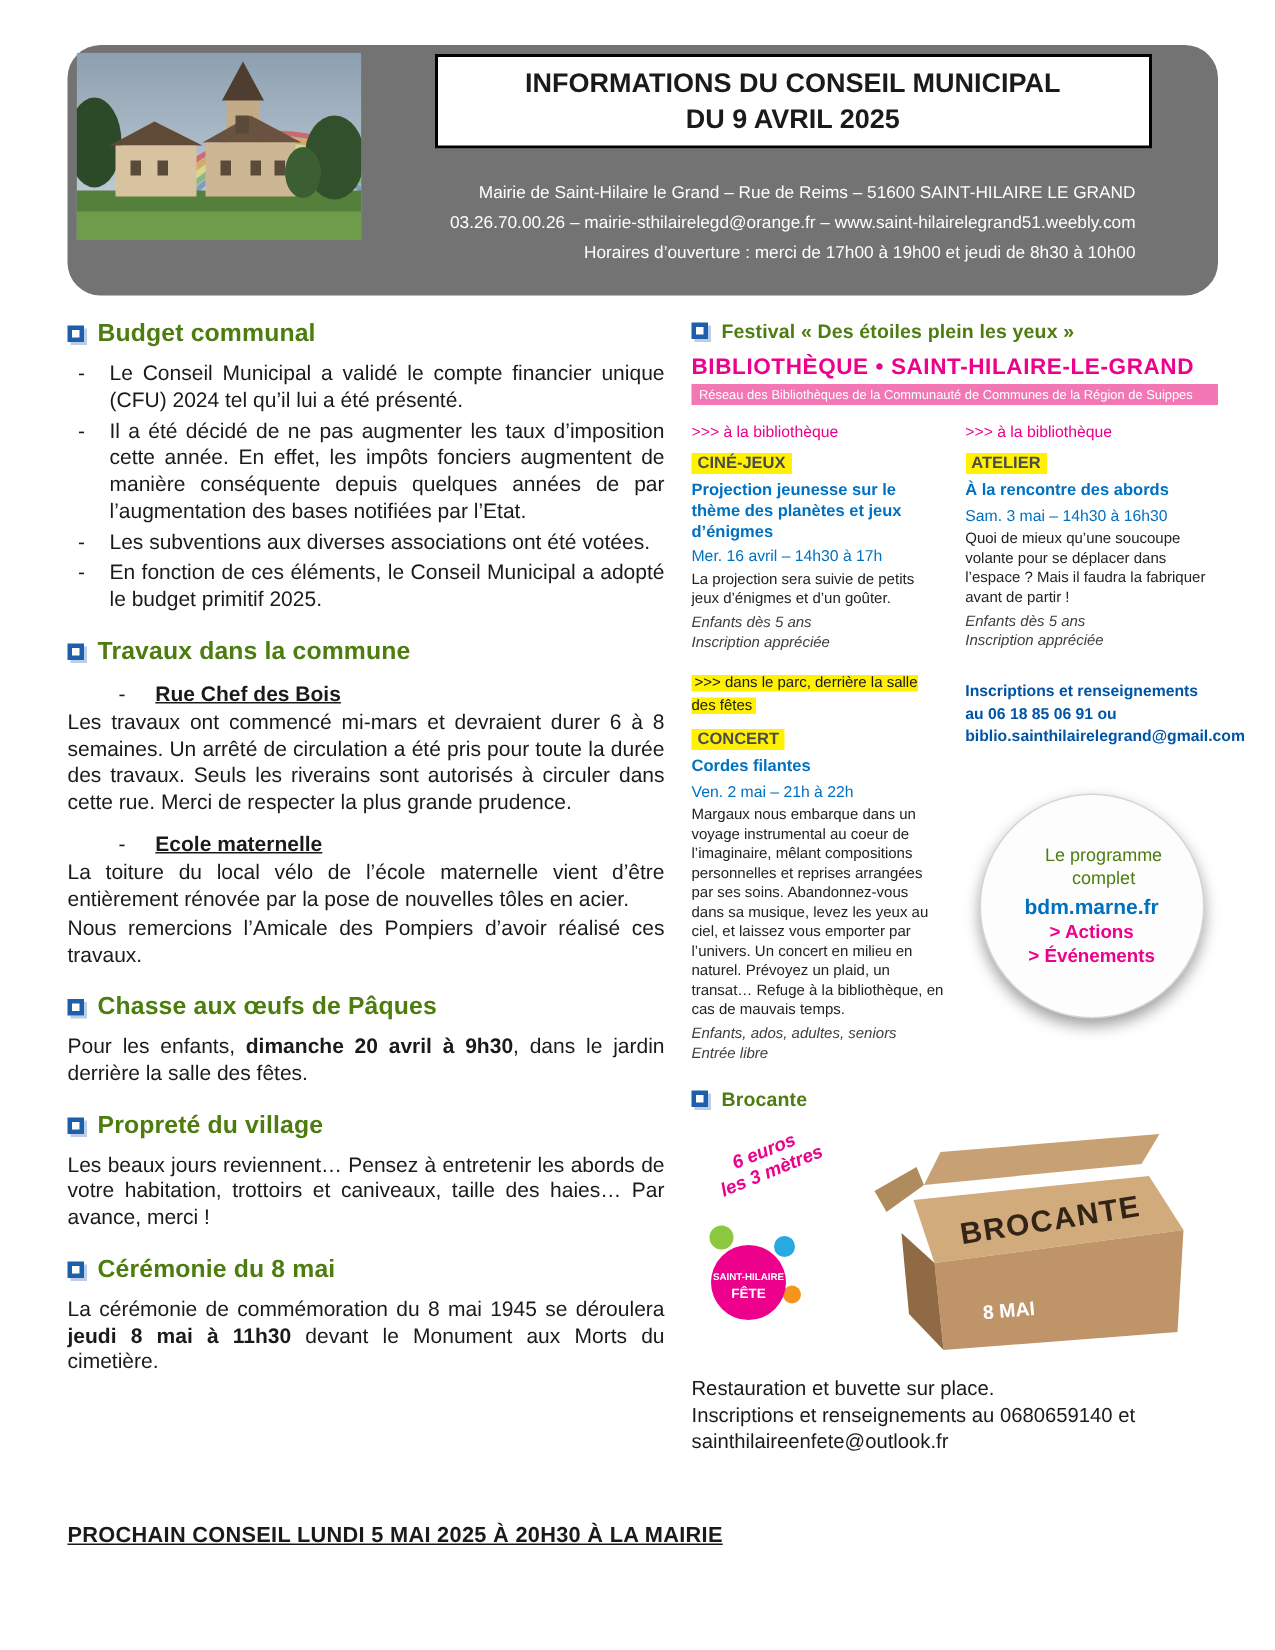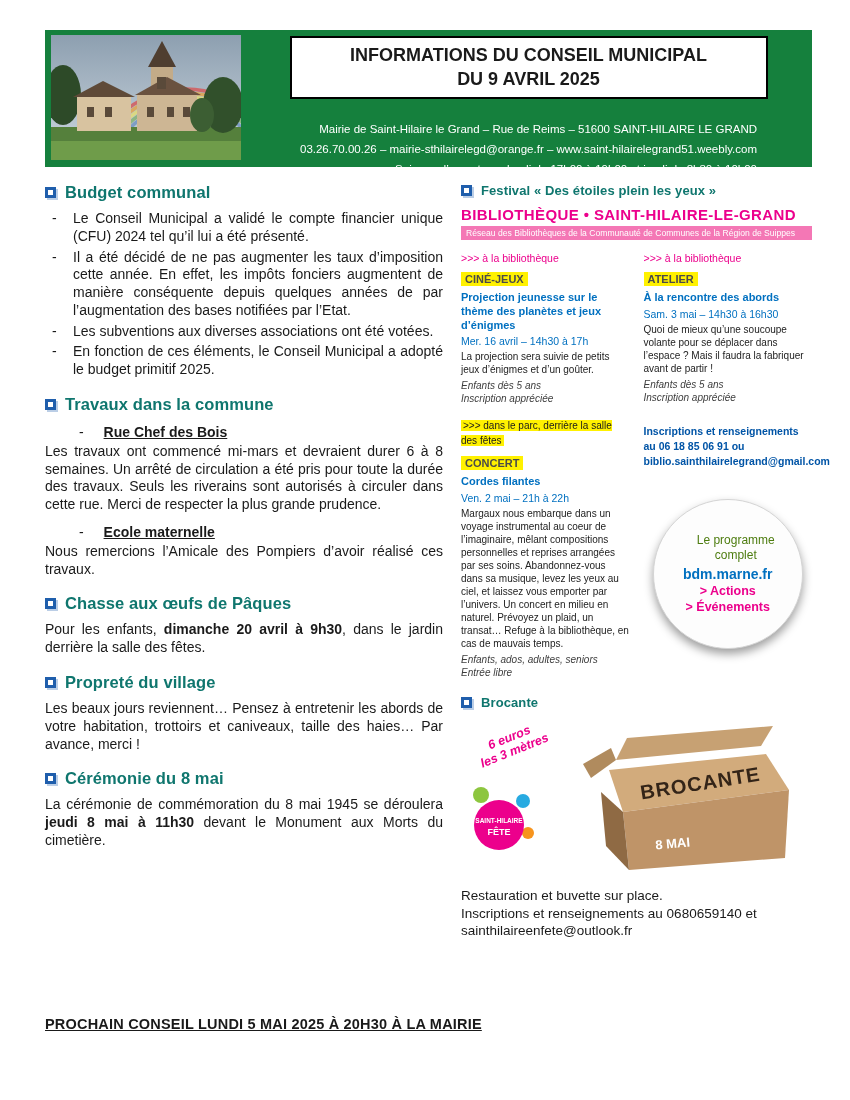--- a/index.html
+++ b/index.html
@@ -2,38 +2,38 @@
 <html><head>
 <meta charset="utf-8">
 <style>
   * { margin:0; padding:0; box-sizing:border-box; }
   html,body { background:#e9e9e9; }
   body { font-family:"Liberation Sans", sans-serif; color:#1a1a1a; }
   .page { position:relative; width:850px; height:1100px; background:#fff; margin:0 auto;
           padding:30px 38px 0 45px; overflow:hidden; }
 
   
-  .banner { display:flex; background:#15803d; height:137px; padding:5px 6px; gap:10px; }
+  .banner { display:flex; background:#737373; height:167px; padding:5px 6px; gap:10px;border-radius:22px; }
   .photo { width:190px; height:125px; flex:none; overflow:hidden; }
   .banner-right { flex:1; display:flex; flex-direction:column; align-items:center; }
   .title-box { background:#fff; border:2px solid #000; width:478px; text-align:center;
                font-weight:bold; font-size:18px; line-height:1.35; padding:5px 6px; margin-top:1px; }
   .banner-info { color:#fff; font-size:11.5px; text-align:right; margin-top:20px; line-height:1.75; }
 
   
   .columns { display:flex; gap:18px; margin-top:12px; align-items:flex-start; }
   .col-left { width:398px; flex:none; }
   .col-right { flex:1; min-width:0; }
 
   
   .sec { display:flex; align-items:center; gap:9px; margin:16px 0 8px; }
   .sec.first { margin-top:4px; }
   .sq { width:11px; height:11px; border:3px solid #1F5EAC; background:#fff; flex:none;
         box-shadow:2px 2px 0 rgba(31,94,172,.30); }
-  .sec h2 { color:#0f766e; font-size:16.5px; font-weight:bold; letter-spacing:.1px; }
+  .sec h2 { color:#4d7c0f; font-size:16.5px; font-weight:bold; letter-spacing:.1px; }
   .col-right .sec h2 { font-size:13px; }
 
   
   .dash-item { display:flex; font-size:14px; line-height:1.27; margin-bottom:3px; }
   .dash-item .dash { width:28px; flex:none; padding-left:7px; }
   .dash-item .txt { flex:1; text-align:justify; }
   .subhead { margin:10px 0 3px 34px; font-size:14px; }
   .subhead .dash { margin-right:16px; }
   .subhead .subtitle { font-weight:bold; text-decoration:underline; }
   .body-p { font-size:14px; line-height:1.27; text-align:justify; margin-bottom:2px; }
@@ -121,21 +121,21 @@
       </svg>
     </div>
     <div class="banner-right">
       <div class="title-box">
         <div>INFORMATIONS DU CONSEIL MUNICIPAL</div>
         <div>DU 9 AVRIL 2025</div>
       </div>
       <div class="banner-info">
         <div>Mairie de Saint-Hilaire le Grand – Rue de Reims – 51600 SAINT-HILAIRE LE GRAND</div>
         <div>03.26.70.00.26 – mairie-sthilairelegd@orange.fr – www.saint-hilairelegrand51.weebly.com</div>
-        <div>Suippes d’ouverture : lundi de 17h00 à 19h00 et jeudi de 8h30 à 10h00</div>
+        <div>Horaires d’ouverture : merci de 17h00 à 19h00 et jeudi de 8h30 à 10h00</div>
       </div>
     </div>
   </header>
 
   <div class="columns">
 
     <div class="col-left">
 
       <div class="sec first">
         <span class="sq"></span>
@@ -164,20 +164,21 @@
       </div>
       <div class="subhead">
         <span class="dash">-</span>
         <span class="subtitle">Rue Chef des Bois</span>
       </div>
       <p class="body-p">Les travaux ont commencé mi-mars et devraient durer 6 à 8 semaines. Un arrêté de circulation a été pris pour toute la durée des travaux. Seuls les riverains sont autorisés à circuler dans cette rue. Merci de respecter la plus grande prudence.</p>
       <div class="subhead">
         <span class="dash">-</span>
         <span class="subtitle">Ecole maternelle</span>
       </div>
+      <p class="body-p">La toiture du local vélo de l’école maternelle vient d’être entièrement rénovée par la pose de nouvelles tôles en acier.</p>
       <p class="body-p">Nous remercions l’Amicale des Pompiers d’avoir réalisé ces travaux.</p>
 
       <div class="sec">
         <span class="sq"></span>
         <h2>Chasse aux œufs de Pâques</h2>
       </div>
       <p class="body-p"><span>Pour les enfants, </span><span class="b">dimanche 20 avril à 9h30</span><span>, dans le jardin derrière la salle des fêtes.</span></p>
 
       <div class="sec">
         <span class="sq"></span>

